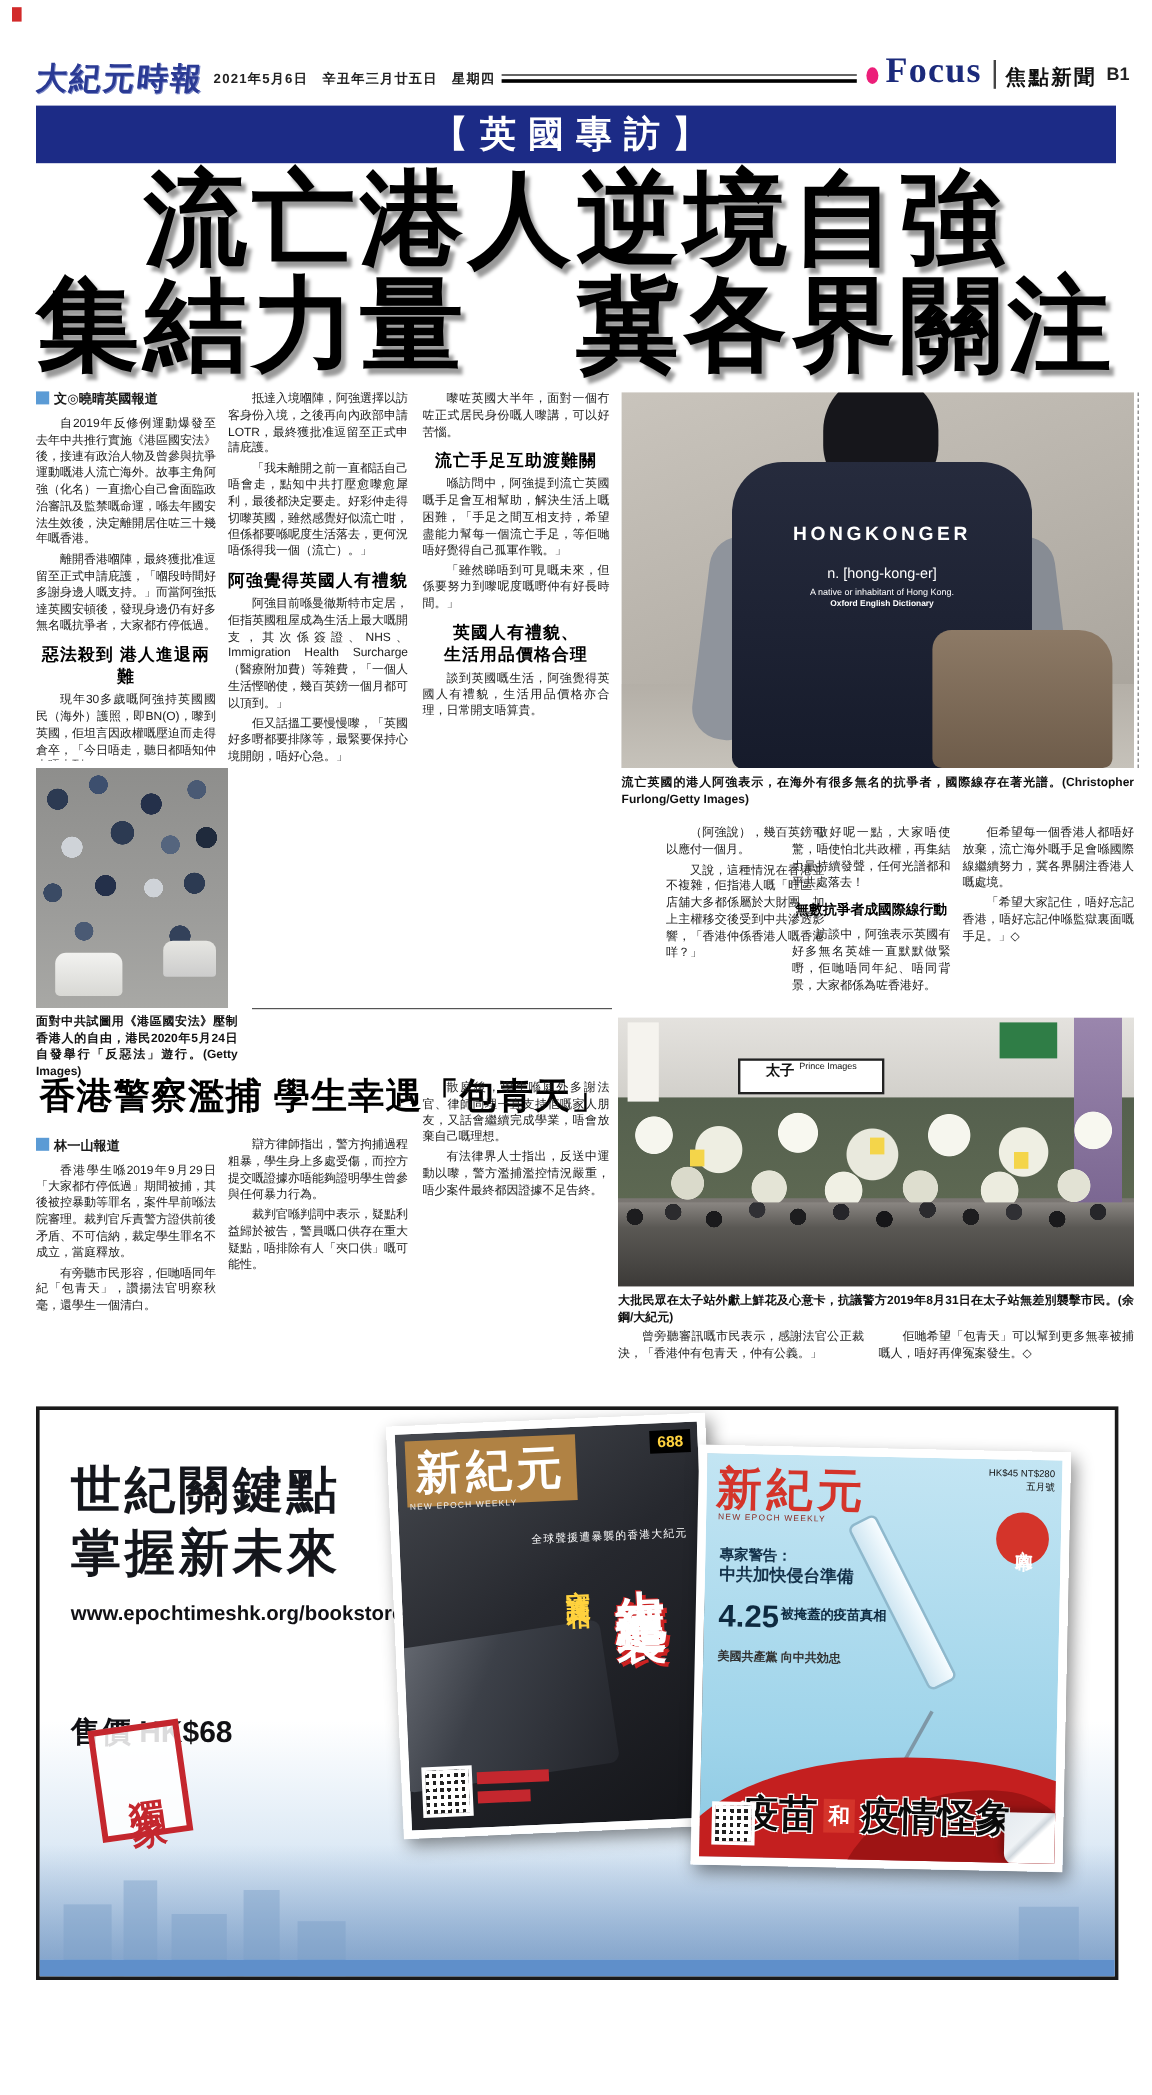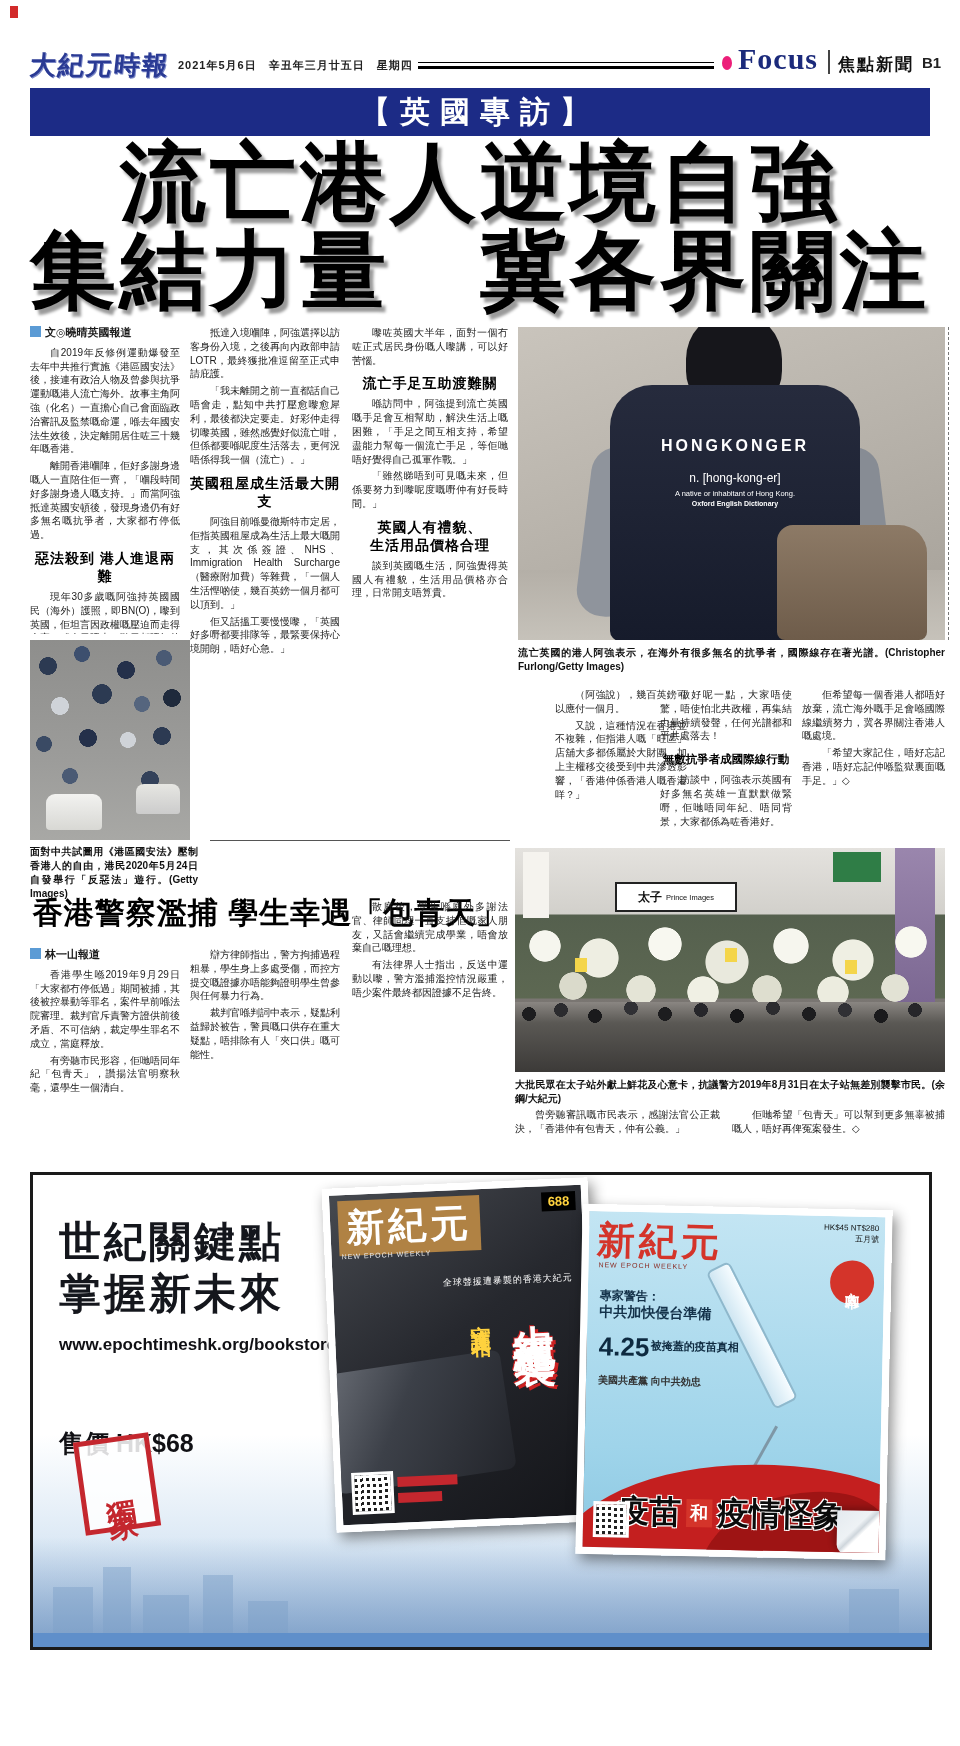--- a/index.html
+++ b/index.html
@@ -112,21 +112,21 @@
       radial-gradient(circle 7px at 330px 8px,#303034 97%,transparent),
       radial-gradient(circle 7px at 366px 14px,#1a1a1c 97%,transparent),
       radial-gradient(circle 7px at 400px 8px,#26262a 97%,transparent),
       linear-gradient(#8a8682 0%,#5a5854 30%,#3c3a38 100%);}
   .p3 .pillar{position:absolute;right:10px;top:0;width:40px;height:160px;
               background:linear-gradient(#9a86ad,#7a6691);}
   .p3 .greensign{position:absolute;right:64px;top:4px;width:48px;height:30px;background:#2f7d46;}
   .p3 .whitebanner{position:absolute;left:8px;top:4px;width:26px;height:66px;background:#f5f3ee;}
   .p3 .note{position:absolute;width:12px;height:14px;background:#f4d54a;}
   .stationsign{position:absolute;left:100px;top:34px;width:118px;height:26px;background:#fff;
-               border:2px solid #222;display:flex;align-items:center;justify-content:center;gap:4px;}
+               border:2px solid #222;display:flex;justify-content:center;gap:4px;}
   .stationsign .zh{font-size:12px;font-weight:900;color:#111;}
   .stationsign .en{font-size:7.5px;color:#111;}
   .trim{position:absolute;border-left:1px dashed #777;width:0;}
 
   
   .a2head{position:absolute;left:30px;top:893px;width:480px;text-align:center;
           font-weight:900;font-size:30px;letter-spacing:1px;color:#000;
           font-family:"Liberation Sans","DejaVu Sans",sans-serif;}
 
   
@@ -220,29 +220,29 @@
   <div class="abs bighead">
     <div>流亡港人逆境自強</div>
     <div>集結力量　冀各界關注</div>
   </div>
 
   <div class="col" style="left:30px;top:326px;width:150px;height:308px;">
     <div class="byline">
       <span class="bsq"></span><span>文◎曉晴英國報道</span>
     </div>
     <p>自2019年反修例運動爆發至去年中共推行實施《港區國安法》後，接連有政治人物及曾參與抗爭運動嘅港人流亡海外。故事主角阿強（化名）一直擔心自己會面臨政治審訊及監禁嘅命運，喺去年國安法生效後，決定離開居住咗三十幾年嘅香港。</p>
-    <p>離開香港嗰陣，佢好多謝身邊嘅人一直陪住佢一齊，「嗰段時間好多謝身邊人嘅支持。」而當阿強抵達英國安頓後，發現身邊仍有好多無名嘅抗爭者，大家都冇停低過。</p>
+    <p>離開香港嗰陣，最終獲批准逗留至正式申請庇護，「嗰段時間好多謝身邊人嘅支持。」而當阿強抵達英國安頓後，發現身邊仍有好多無名嘅抗爭者，大家都冇停低過。</p>
     <div class="subhead">惡法殺到 港人進退兩難</div>
     <p>現年30多歲嘅阿強持英國國民（海外）護照，即BN(O)，嚟到英國，佢坦言因政權嘅壓迫而走得倉卒，「今日唔走，聽日都唔知仲走唔走到。」</p>
   </div>
 
   <div class="col" style="left:190px;top:326px;width:150px;height:506px;">
     <p>抵達入境嗰陣，阿強選擇以訪客身份入境，之後再向內政部申請LOTR，最終獲批准逗留至正式申請庇護。</p>
     <p>「我未離開之前一直都話自己唔會走，點知中共打壓愈嚟愈犀利，最後都決定要走。好彩仲走得切嚟英國，雖然感覺好似流亡咁，但係都要喺呢度生活落去，更何況唔係得我一個（流亡）。」</p>
-    <div class="subhead">英國租屋成生活最大開支</div>
+    <div class="subhead">阿強覺得英國人有禮貌</div>
     <p>阿強目前喺曼徹斯特市定居，佢指英國租屋成為生活上最大嘅開支，其次係簽證、NHS、Immigration Health Surcharge（醫療附加費）等雜費，「一個人生活慳啲使，幾百英鎊一個月都可以頂到。」</p>
     <p>佢又話搵工要慢慢嚟，「英國好多嘢都要排隊等，最緊要保持心境開朗，唔好心急。」</p>
   </div>
 
   <div class="col" style="left:352px;top:326px;width:156px;height:506px;">
     <p>嚟咗英國大半年，面對一個冇咗正式居民身份嘅人嚟講，可以好苦惱。</p>
     <div class="subhead">流亡手足互助渡難關</div>
     <p>喺訪問中，阿強提到流亡英國嘅手足會互相幫助，解決生活上嘅困難，「手足之間互相支持，希望盡能力幫每一個流亡手足，等佢哋唔好覺得自己孤軍作戰。」</p>
     <p>「雖然睇唔到可見嘅未來，但係要努力到嚟呢度嘅嘢仲有好長時間。」</p>
     <div class="subhead">

